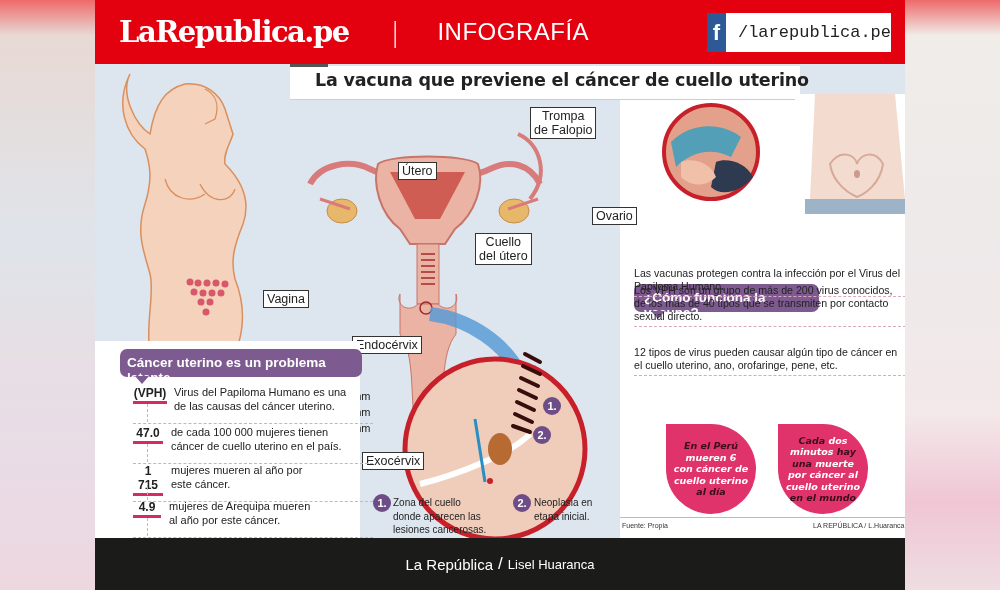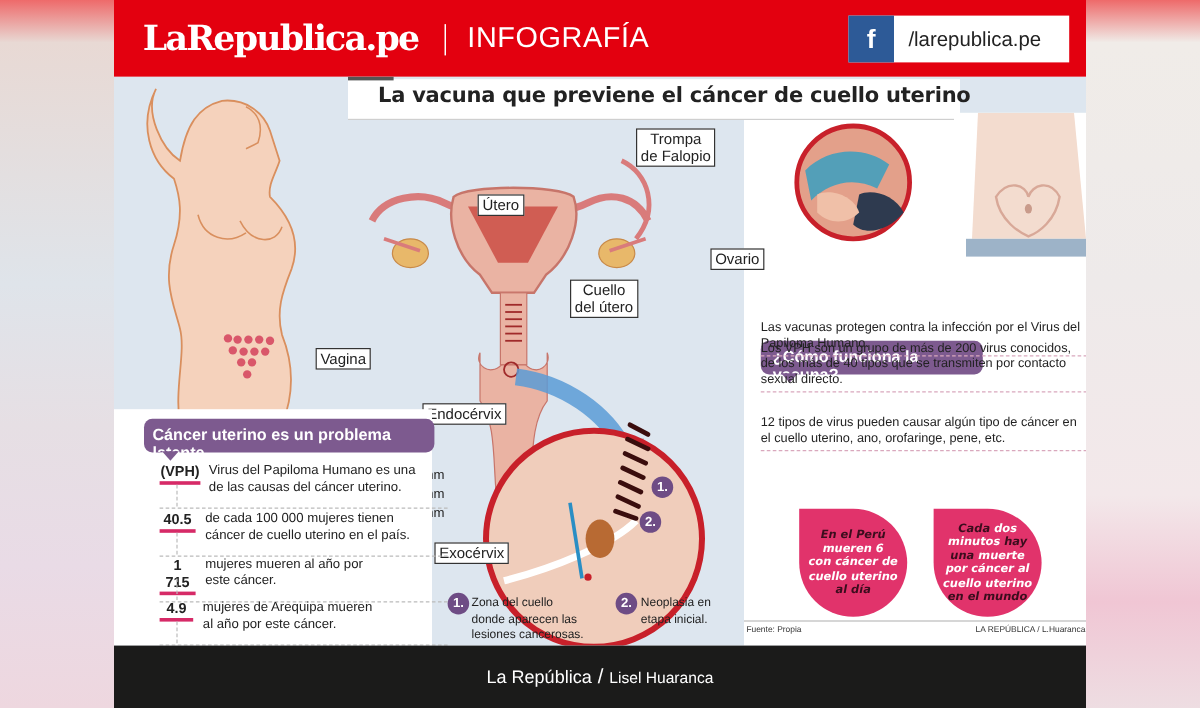--- a/index.html
+++ b/index.html
@@ -4,27 +4,27 @@
 <style>
   * { box-sizing: border-box; margin: 0; padding: 0; }
   body { width: 1000px; height: 590px; overflow: hidden; font-family: "DejaVu Sans", sans-serif; background: #e6e8ee; position: relative; }
   .side-blur-left { position: absolute; left: 0; top: 0; width: 95px; height: 590px;
     background: linear-gradient(180deg, #ee6a6a 0%, #e8d9d4 6%, #dfe4ea 40%, #e6dfe4 60%, #e9dbe6 80%, #eed7df 100%); }
   .side-blur-right { position: absolute; right: 0; top: 0; width: 95px; height: 590px;
     background: linear-gradient(180deg, #ee6a6a 0%, #f0ece8 6%, #eeeaea 40%, #f3e8ea 70%, #f0c6d4 85%, #eedde2 100%); }
   .frame { position: absolute; left: 95px; top: 0; width: 810px; height: 590px; background: #fff; overflow: hidden; }
 
   
-  .header { position: absolute; left: 0; top: 0; width: 810px; height: 64px; background: #e3000f; display: flex; align-items: center; }
+  .header { position: absolute; left: 0; top: 0; width: 810px; height: 64px; background: #e3000f; display: flex; align-items: center; gap: 24px; }
   .logo { font-family: "DejaVu Serif", serif; font-weight: bold; color: #fff; font-size: 29px; margin-left: 24px; letter-spacing: -1.5px; }
   .header-sep { color: #fff; font-size: 26px; margin: 0 14px 0 18px; font-weight: 300; }
   .header-section { color: #fff; font-size: 24px; font-family: "Liberation Sans", sans-serif; letter-spacing: 0.5px; }
   .fb-box { position: absolute; right: 14px; top: 13px; width: 184px; height: 39px; background: #fff; display: flex; align-items: center; }
   .fb-icon { width: 38px; height: 39px; background: #2d5a97; color: #fff; font-weight: bold; font-size: 22px; display: flex; align-items: center; justify-content: center; font-family: "Liberation Sans", sans-serif; }
-  .fb-handle { font-family: Liberation Sans, sans-serif; font-size: 17px; color: #222; margin-left: 12px; }
+  .fb-handle { font-family: Liberation Mono, monospace; font-size: 17px; color: #222; margin-left: 12px; }
 
   
   .content { position: absolute; left: 0; top: 64px; width: 810px; height: 474px; background: #dde6ef; }
   .right-col { position: absolute; left: 525px; top: 30px; width: 285px; height: 444px; background: #fff; }
   .title-bar { position: absolute; left: 195px; top: 2px; width: 510px; height: 34px; background: #fff; border-bottom: 1px solid #cfcfcf; }
   .title-tab { position: absolute; left: 195px; top: 0; width: 38px; height: 3px; background: #555; }
   .title { position: absolute; left: 220px; top: 6px; font-family: "DejaVu Sans", sans-serif; font-weight: bold; font-size: 17.5px; color: #222; letter-spacing: -0.2px; }
 
   
   .woman { position: absolute; left: 0; top: 0; width: 200px; height: 290px; }
@@ -196,21 +196,21 @@
 
     <div class="stat" style="top:322px;">
       <span class="stat-num" style="width:34px;">(VPH)</span>
       <span class="stat-tick"></span>
       <div class="stat-text" style="left:41px;">
           <div>Virus del Papiloma Humano  es una</div>
           <div>de las causas del cáncer uterino.</div>
         </div>
     </div>
     <div class="stat" style="top:362px;">
-      <span class="stat-num" style="width:30px;">40.5</span>
+      <span class="stat-num" style="width:30px;">47.0</span>
       <span class="stat-tick"></span>
       <div class="stat-text" style="left:38px;">
           <div>de cada 100 000 mujeres tienen</div>
           <div>cáncer de cuello uterino en el país.</div>
         </div>
     </div>
     <div class="stat" style="top:400px;">
       <span class="stat-num" style="width:30px;">1 715</span>
       <span class="stat-tick"></span>
       <div class="stat-text" style="left:38px;">

